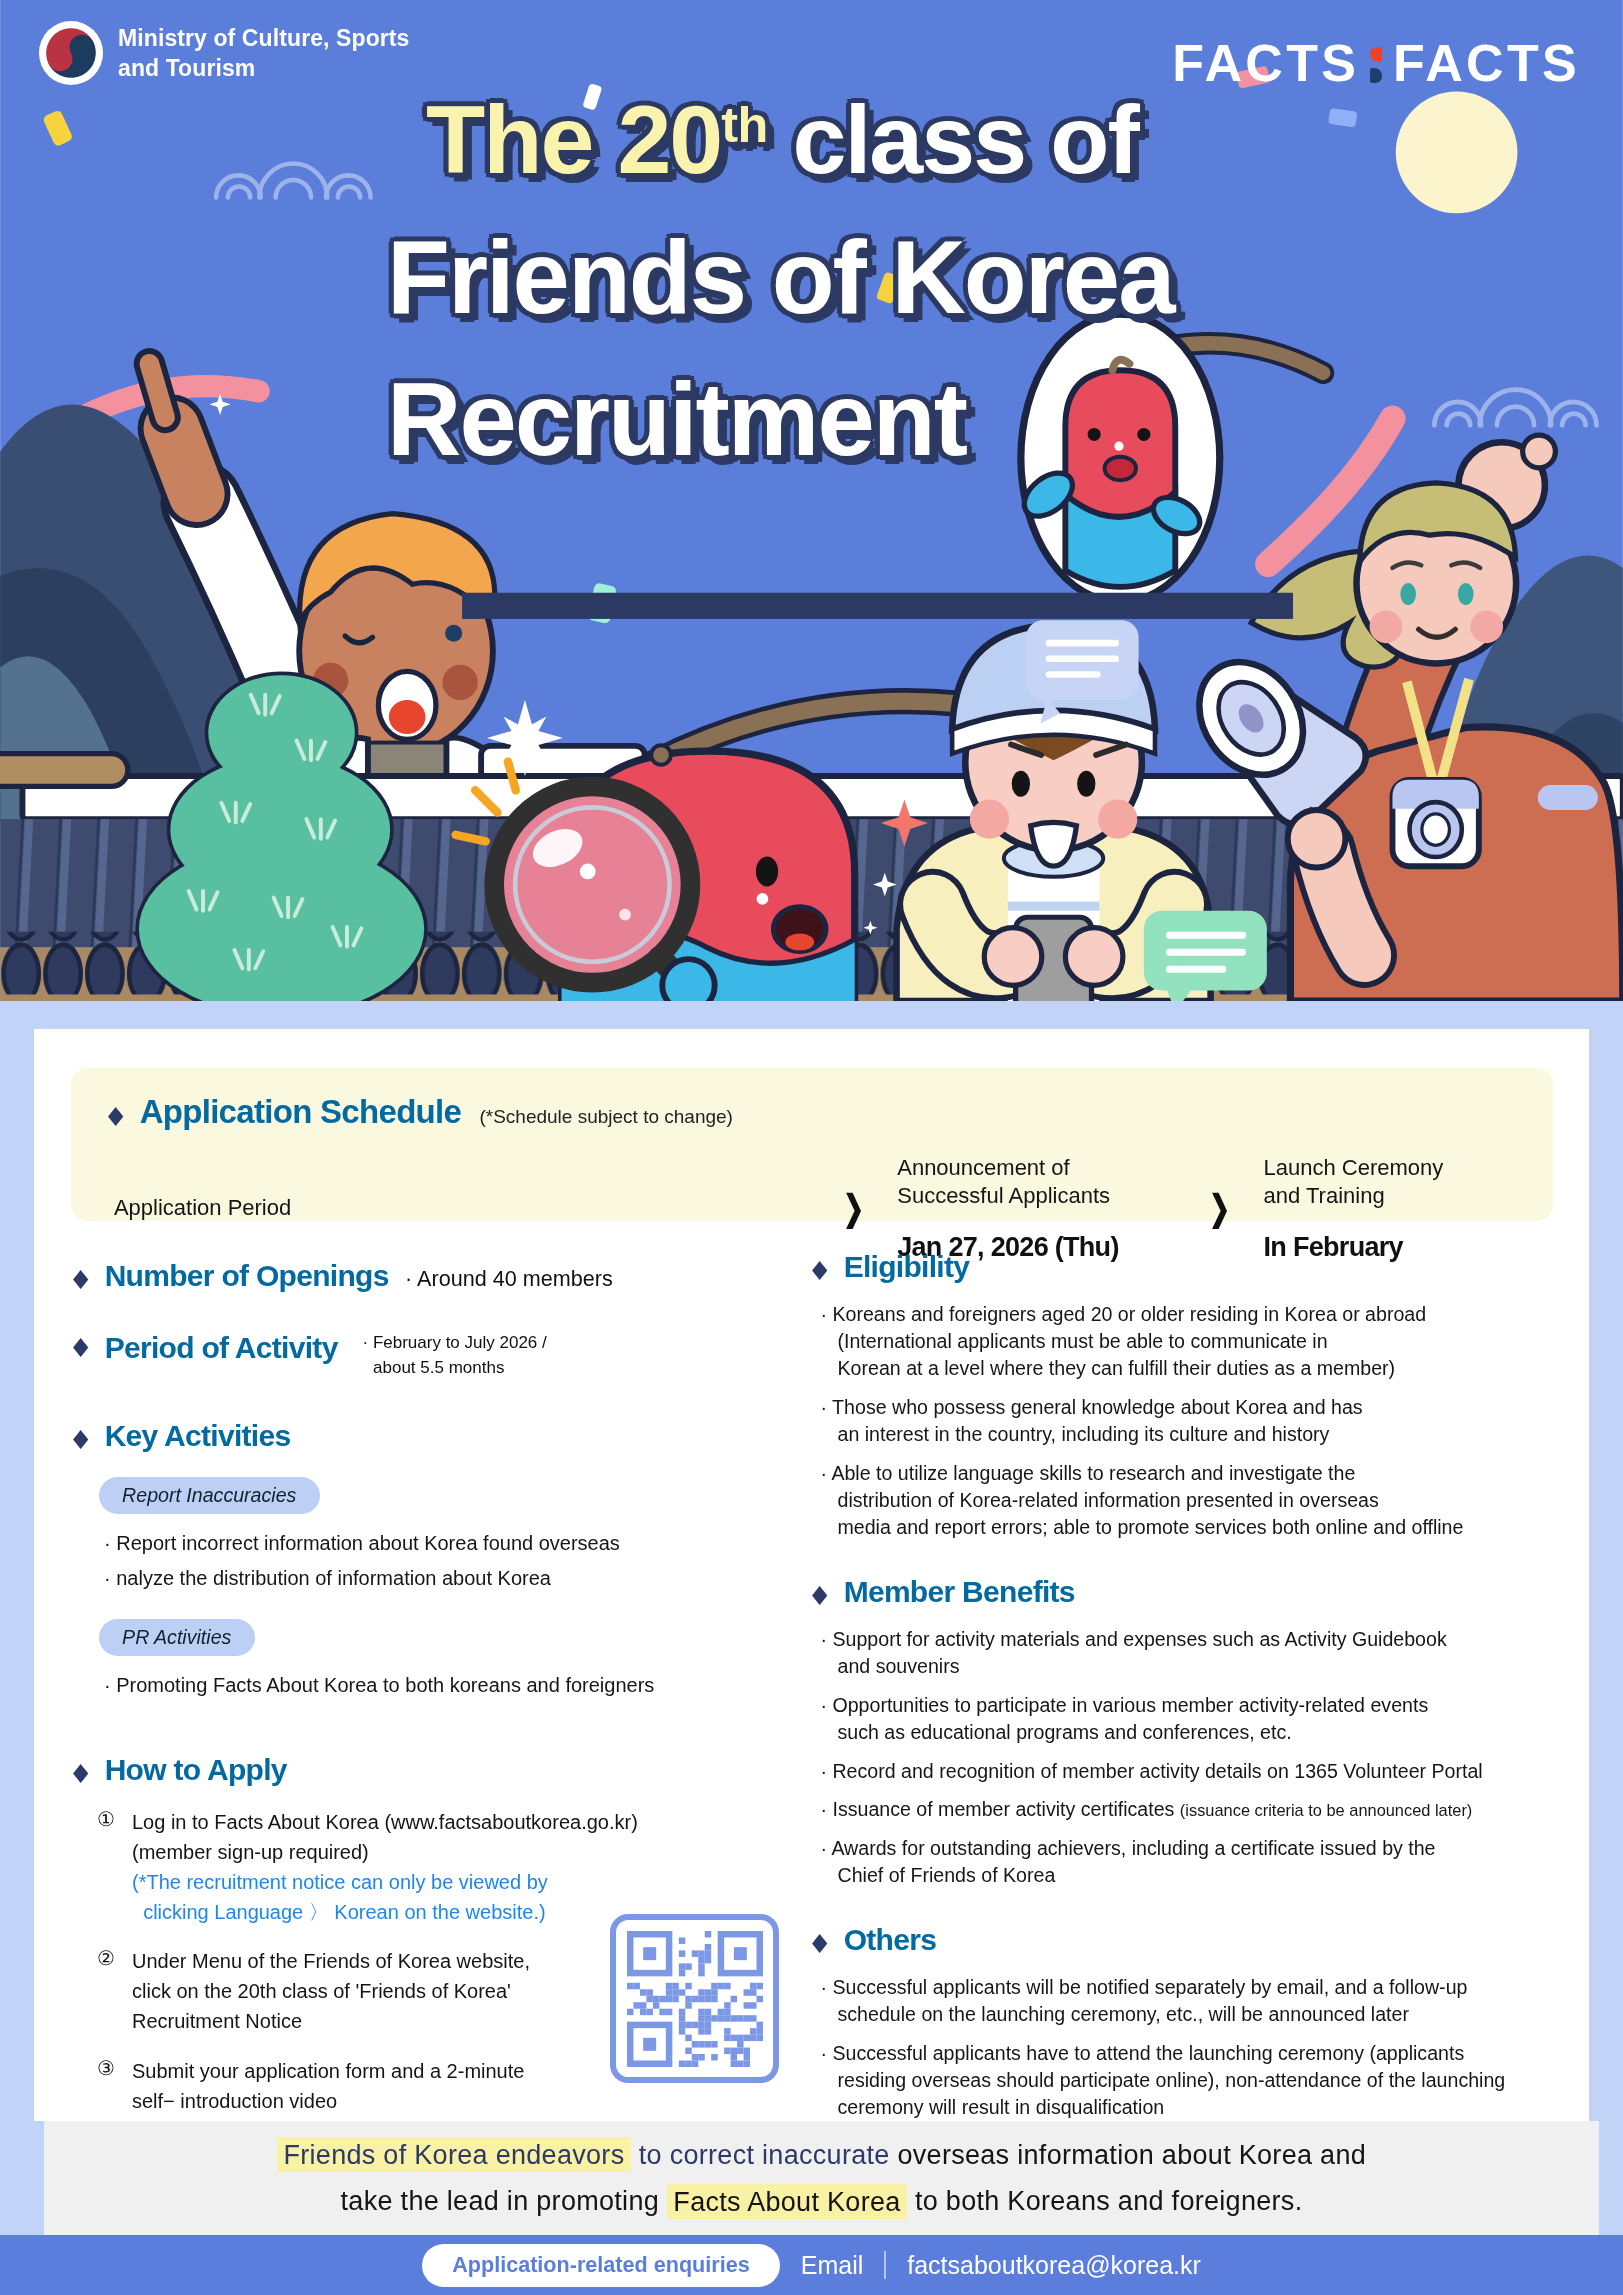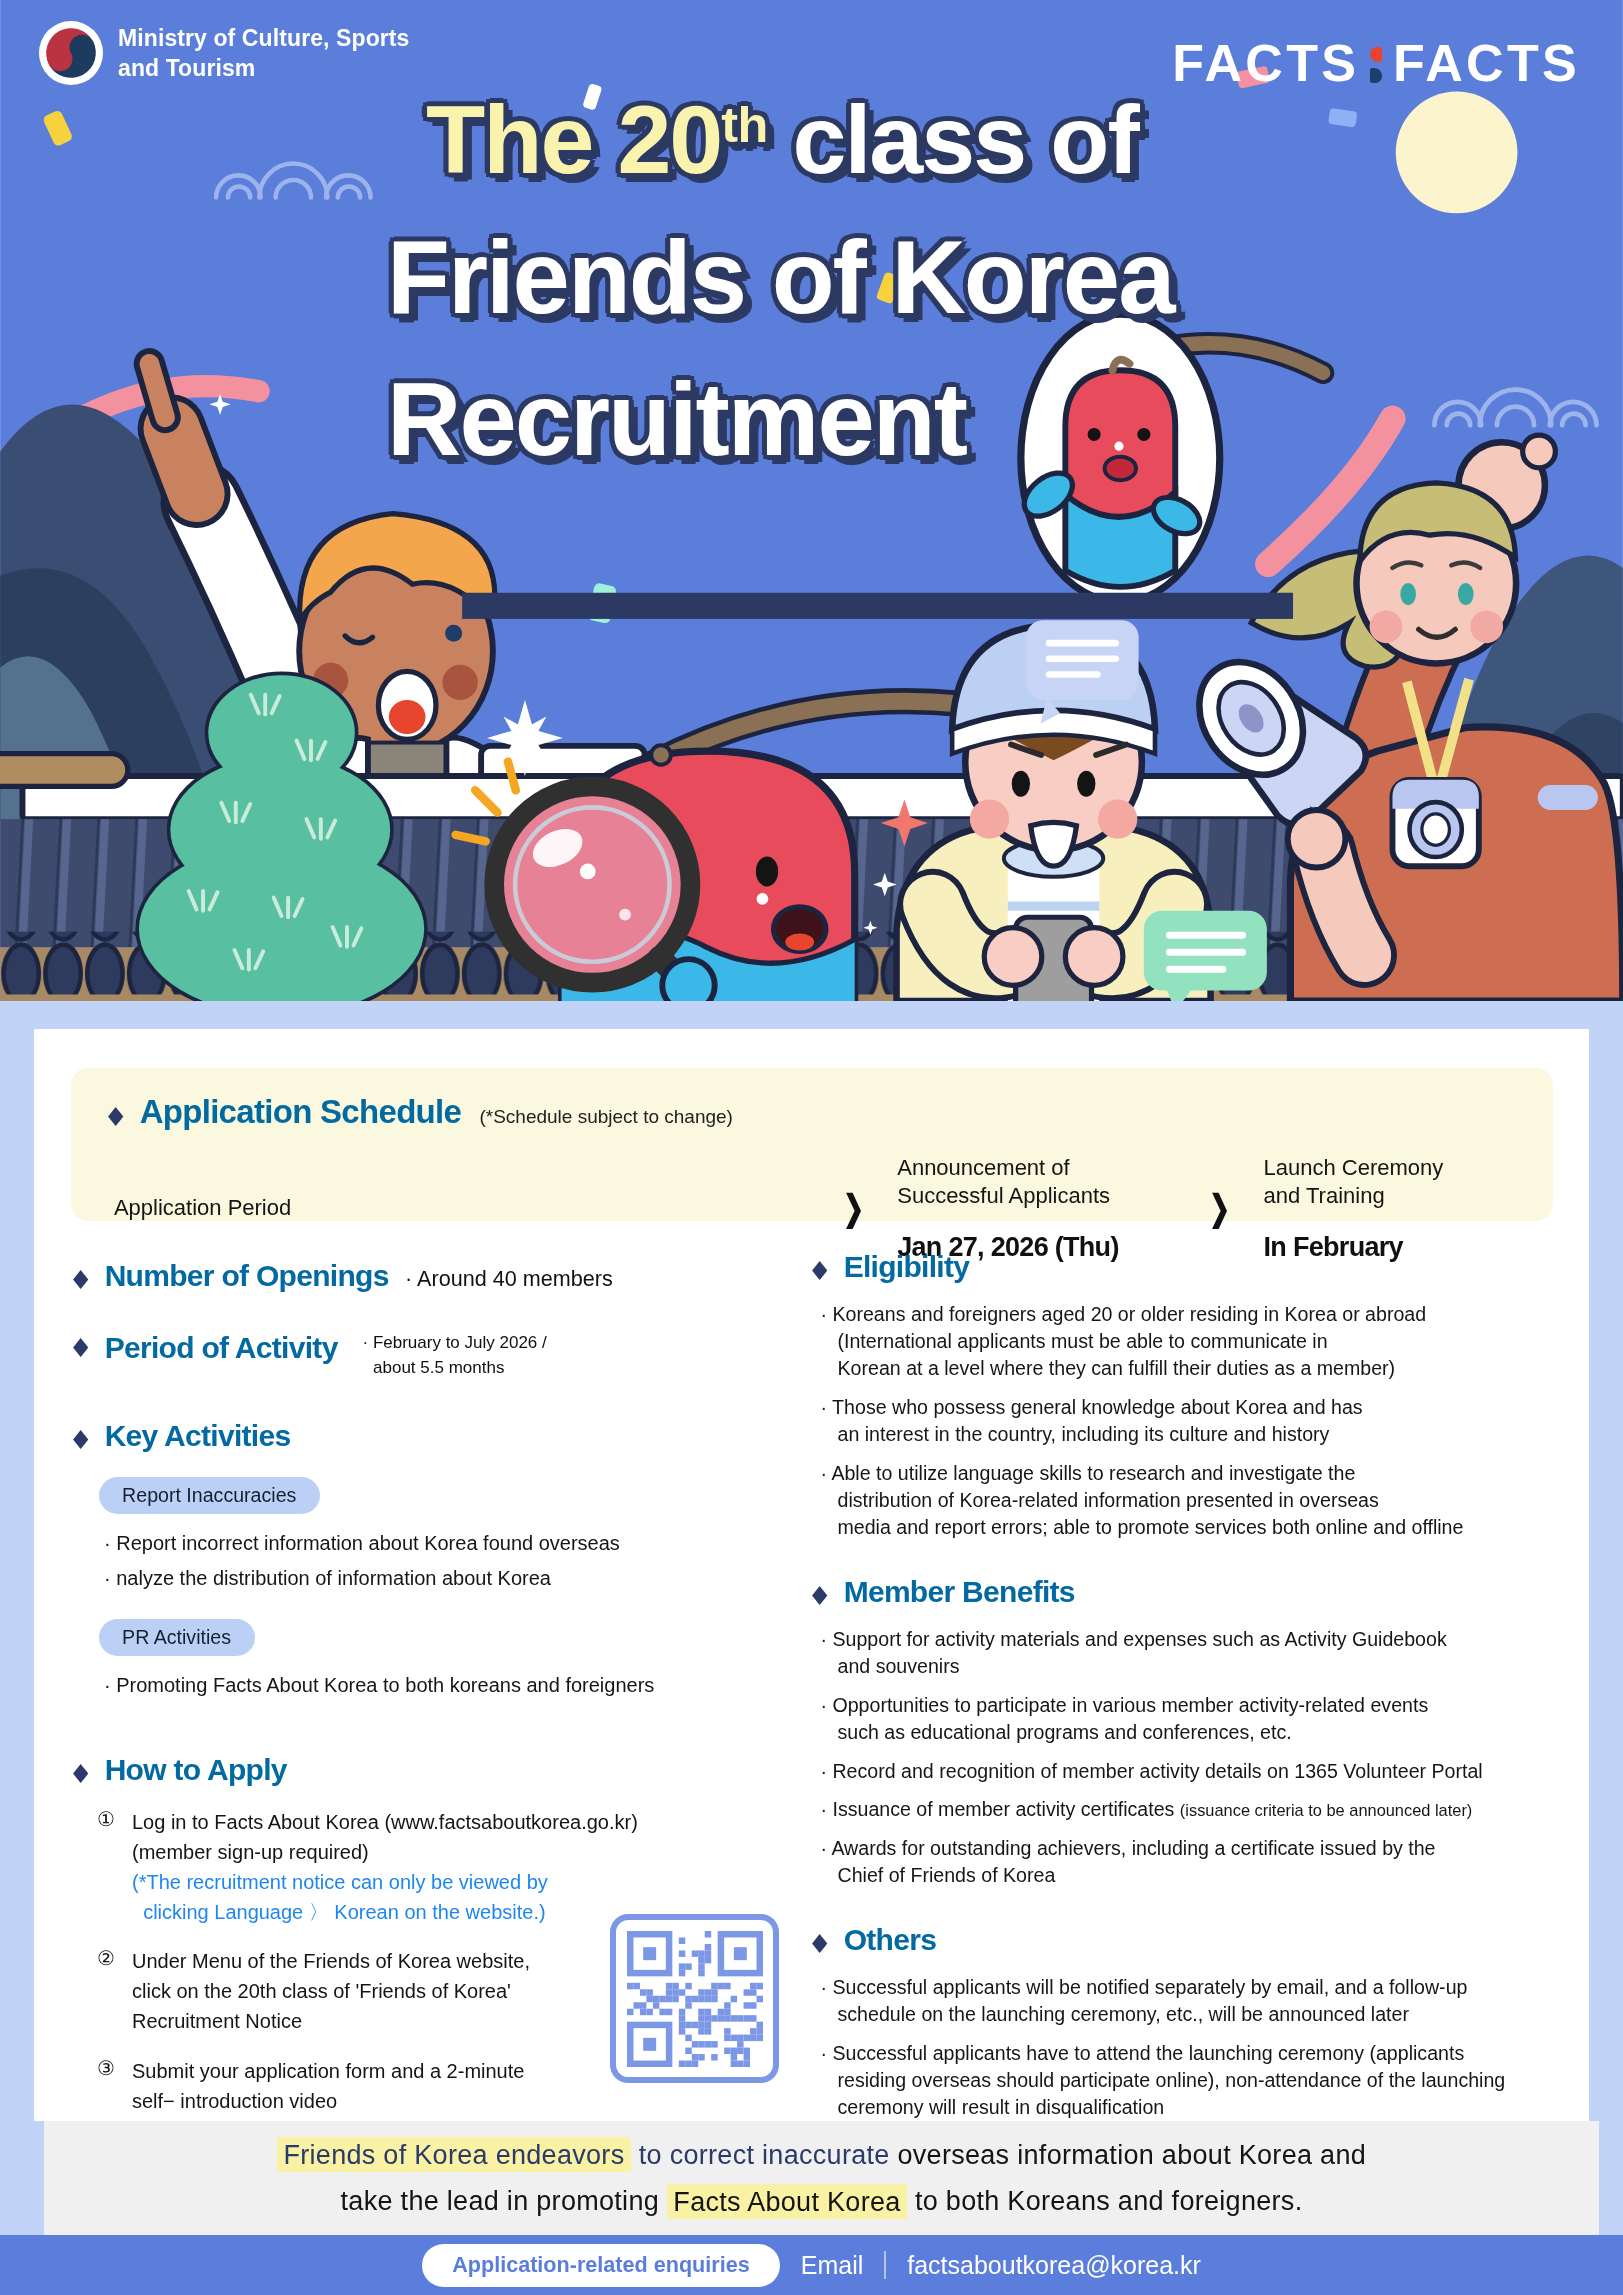--- a/index.html
+++ b/index.html
@@ -43,21 +43,21 @@
   .cols{position:absolute;left:37px;top:221px;width:1486px;display:flex;}
   .col-left{width:702px;position:relative;}
   .col-right{flex:1;padding-left:37px;}
   .inline-val{font-size:21.6px;color:#111;margin-left:2px;font-weight:400;letter-spacing:0;text-align:center;}
   .row-open{margin-top:9.2px;}
   .row-period{margin-top:38px;align-items:flex-start;}
   .pval{font-size:17px;color:#111;margin-left:10.5px;line-height:1.45;}
   .pval .l2{padding-left:10.5px;}
   .row-keyact{margin-top:39px;}
   .pill{display:inline-block;background:#bcd0f5;color:#15202f;font-size:19.6px;padding:7.2px 23.6px;
-        border-radius:654px;margin:23.6px 0 6.5px 27.5px;}
+        border-radius:654px;margin:23.6px 0 6.5px 27.5px;font-style:italic;}
   .kbullets{font-size:20px;line-height:1.72;color:#161616;margin:5.2px 0 0 33px;white-space:pre-line;}
   .row-how{margin-top:51px;}
   .hstep{display:flex;margin:19.6px 0 0 26px;font-size:20px;color:#151515;}
   .marker{width:35px;flex:none;}
   .hbody{line-height:1.5;}
   .hlines{white-space:pre-line;}
   .note-blue{color:#1d86f0;white-space:pre-wrap;line-height:1.5;}
   .note-red{color:#f0281c;white-space:pre-line;line-height:1.5;}
   .qr{position:absolute;left:576px;top:885px;width:169px;height:169px;border:6.5px solid #7b97e6;
       border-radius:18.3px;background:#fff;box-sizing:border-box;padding:10.5px;}

